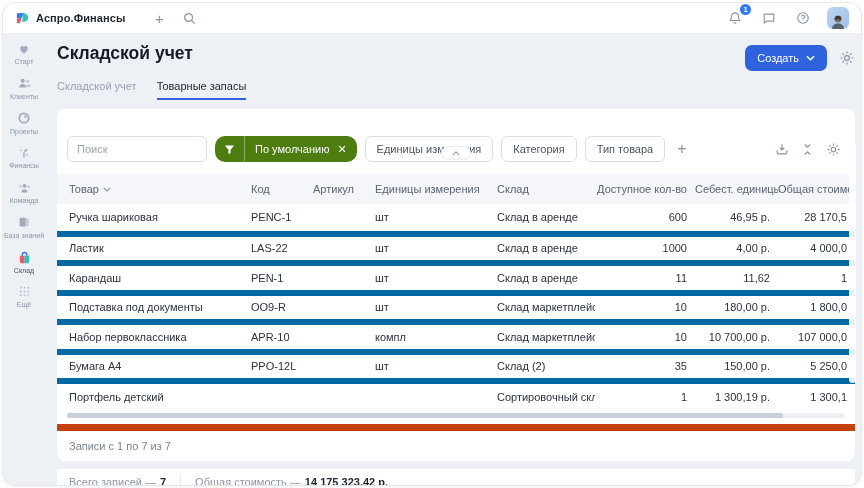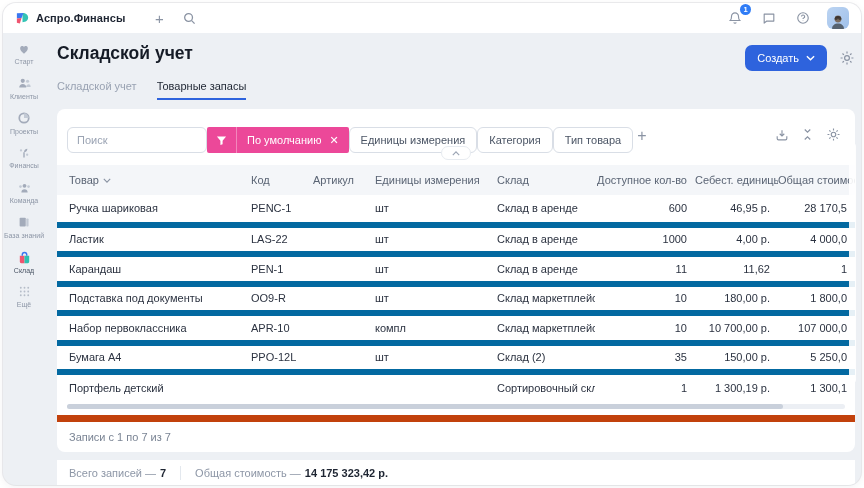--- a/index.html
+++ b/index.html
@@ -32,24 +32,24 @@
   .head-actions { display:flex; align-items:center; gap:12px; margin-top:2px; }
   .create-btn { background:#2e63dd; color:#fff; border:none; border-radius:7px; height:26px; padding:0 12px; font-size:11px; display:flex; align-items:center; gap:7px; cursor:pointer; font-family:inherit; }
   .icon-btn { background:none; border:none; color:#8a93a3; cursor:pointer; display:flex; align-items:center; justify-content:center; padding:0; }
 
   .tabs { display:flex; gap:20px; margin-top:9px; }
   .tab { font-size:11px; color:#99a2b2; padding-bottom:6px; cursor:pointer; }
   .tab.active { color:#1e2532; border-bottom:2.5px solid #2e63dd; }
 
   
   .card { margin-top:9px; background:#fff; border-radius:8px; position:relative; width:798px; }
-  .filterbar { display:flex; align-items:flex-start; padding:18px 10px 0 10px; }
+  .filterbar { display:flex; align-items:center; gap:8px; padding:27px 10px 0 10px; }
   .search { width:140px; height:26px; border:1px solid #d9dee6; border-radius:6px; font-size:11px; padding:0 9px; color:#2b3240; font-family:inherit; background:#fff; }
   .search::placeholder { color:#9aa3b3; }
-  .chip-blue { display:flex; align-items:center; height:26px; background:#ec4899; border-radius:2px; color:#fff; font-size:11px; cursor:pointer; }
+  .chip-blue { display:flex; align-items:center; height:26px; background:#4d7c0f; border-radius:10px; color:#fff; font-size:11px; cursor:pointer; }
   .chip-blue .funnel { padding:0 9px; display:flex; align-items:center; border-right:1px solid rgba(255,255,255,.35); height:100%; }
   .chip-blue .lbl { padding:0 6px 0 10px; }
   .chip-blue .x { padding:0 10px 0 2px; font-size:11px; cursor:pointer; }
   .chip { height:26px; border:1px solid #d9dee6; border-radius:6px; background:#fff; color:#4b5565; font-size:11px; display:flex; align-items:center; padding:0 11px; cursor:pointer; }
   .plus-filter { color:#8a93a3; font-size:16px; margin-left:4px; }
   .fb-spacer { flex:1; }
   .fb-icons { display:flex; align-items:center; gap:13px; padding-right:4px; }
 
   .collapse-pill { position:absolute; left:50%; transform:translateX(-50%); top:37px; width:30px; height:14px; border:1px solid #e7ebf0; border-radius:8px; background:#fff; display:flex; align-items:center; justify-content:center; cursor:pointer; z-index:2; }
 

